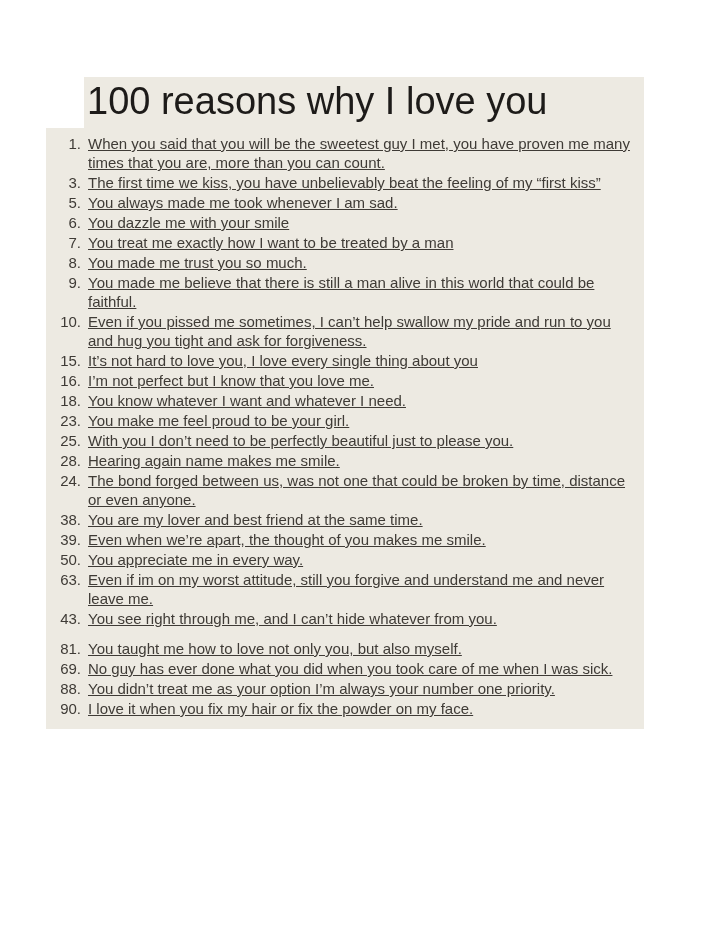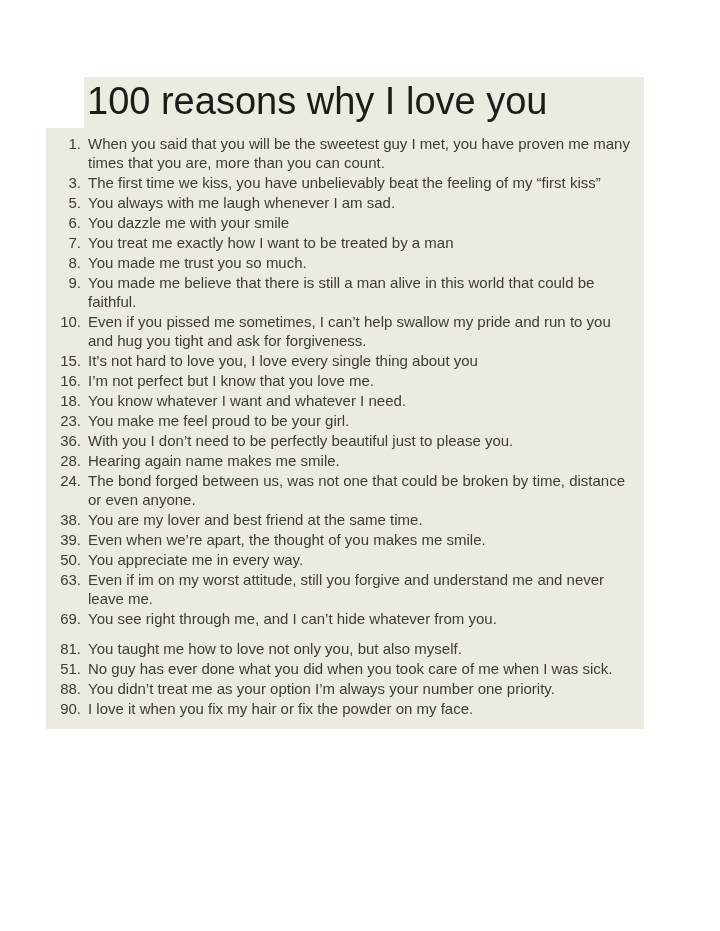--- a/index.html
+++ b/index.html
@@ -55,20 +55,21 @@
   }
   .reason .num{
     flex:0 0 34px;
     text-align:right;
     padding-right:7px;
     box-sizing:border-box;
     white-space:nowrap;
   }
   .reason .txt{
     flex:1 1 auto;
+    text-decoration:underline;
   }
   .gap-before{
     margin-top:11px;
   }
 </style>
 </head>
 <body>
 
 <div class="page">
 
@@ -80,21 +81,21 @@
     <div class="reason">
         <span class="num">1.</span>
         <span class="txt">When you said that you will be the sweetest guy I met, you have proven me many times that you are, more than you can count.</span>
       </div>
     <div class="reason">
         <span class="num">3.</span>
         <span class="txt">The first time we kiss, you have unbelievably beat the feeling of my “first kiss”</span>
       </div>
     <div class="reason">
         <span class="num">5.</span>
-        <span class="txt">You always with me laugh whenever I am sad.</span>
+        <span class="txt">You always made me took whenever I am sad.</span>
       </div>
     <div class="reason">
         <span class="num">6.</span>
         <span class="txt">You dazzle me with your smile</span>
       </div>
     <div class="reason">
         <span class="num">7.</span>
         <span class="txt">You treat me exactly how I want to be treated by a man</span>
       </div>
     <div class="reason">
@@ -119,21 +120,21 @@
       </div>
     <div class="reason">
         <span class="num">18.</span>
         <span class="txt">You know whatever I want and whatever I need.</span>
       </div>
     <div class="reason">
         <span class="num">23.</span>
         <span class="txt">You make me feel proud to be your girl.</span>
       </div>
     <div class="reason">
-        <span class="num">36.</span>
+        <span class="num">25.</span>
         <span class="txt">With you I don’t need to be perfectly beautiful just to please you.</span>
       </div>
     <div class="reason">
         <span class="num">28.</span>
         <span class="txt">Hearing again name makes me smile.</span>
       </div>
     <div class="reason">
         <span class="num">24.</span>
         <span class="txt">The bond forged between us, was not one that could be broken by time, distance or even anyone.</span>
       </div>
@@ -147,29 +148,29 @@
       </div>
     <div class="reason">
         <span class="num">50.</span>
         <span class="txt">You appreciate me in every way.</span>
       </div>
     <div class="reason">
         <span class="num">63.</span>
         <span class="txt">Even if im on my worst attitude, still you forgive and understand me and never leave me.</span>
       </div>
     <div class="reason">
-        <span class="num">69.</span>
+        <span class="num">43.</span>
         <span class="txt">You see right through me, and I can’t hide whatever from you.</span>
       </div>
     <div class="reason gap-before">
         <span class="num">81.</span>
         <span class="txt">You taught me how to love not only you, but also myself.</span>
       </div>
     <div class="reason">
-        <span class="num">51.</span>
+        <span class="num">69.</span>
         <span class="txt">No guy has ever done what you did when you took care of me when I was sick.</span>
       </div>
     <div class="reason">
         <span class="num">88.</span>
         <span class="txt">You didn’t treat me as your option I’m always your number one priority.</span>
       </div>
     <div class="reason">
         <span class="num">90.</span>
         <span class="txt">I love it when you fix my hair or fix the powder on my face.</span>
       </div>

